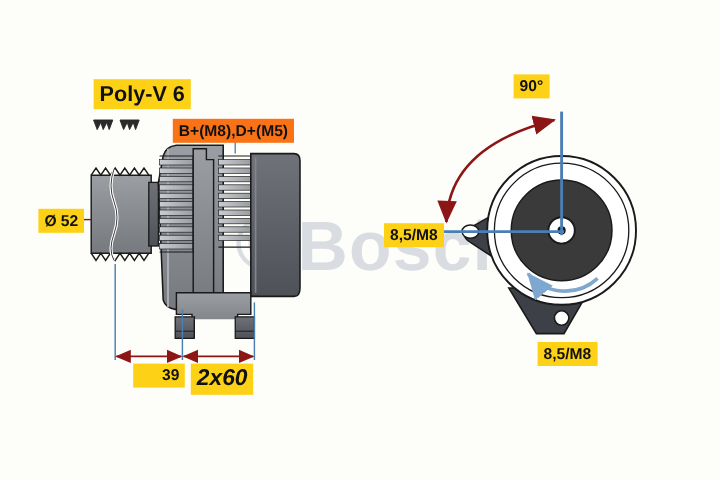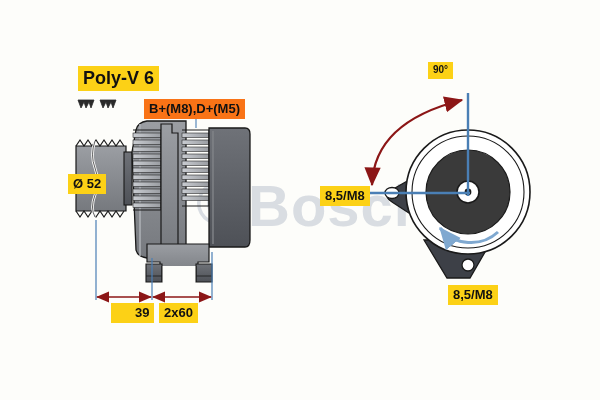--- a/index.html
+++ b/index.html
@@ -196,25 +196,25 @@
       <line x1="360" y1="193" x2="470" y2="193" stroke="#4a7fb5" stroke-width="2.4"></line>
 
       <path d="M372,185 Q374,122 462,100" fill="none" stroke="#8c1616" stroke-width="2.2" marker-start="url(#arrRedStart)" marker-end="url(#arrRed)"></path>
     </g>
   </svg>
 
   <div class="lbl lbl-yellow" style="left:78px;top:66px;font-size:18px;">Poly-V 6</div>
 
   <div class="lbl lbl-blue" style="left:144px;top:99px;font-size:13px;">B+(M8),D+(M5)</div>
 
-  <div class="lbl lbl-yellow" style="left:32px;top:174px;font-size:13px;margin-left:36px;">Ø 52</div>
+  <div class="lbl lbl-yellow" style="left:32px;top:174px;font-size:13px;">Ø 52</div>
 
   <div class="lbl lbl-yellow" style="left:111px;top:303px;font-size:13px;padding-left:24px;">39</div>
 
-  <div class="lbl lbl-yellow" style="left:159px;top:303px;font-size:13px;">2x60</div>
-
-  <div class="lbl lbl-yellow" style="left:428px;top:62px;font-size:10px;">90°</div>
+  <div class="lbl lbl-yellow" style="left:159px;top:303px;font-size:19px;font-style:italic;">2x60</div>
+
+  <div class="lbl lbl-yellow" style="left:428px;top:62px;font-size:13px;">90°</div>
 
   <div class="lbl lbl-yellow" style="left:320px;top:186px;font-size:13px;">8,5/M8</div>
 
   <div class="lbl lbl-yellow" style="left:448px;top:285px;font-size:13px;">8,5/M8</div>
 
 </div>
 
 </body></html>

